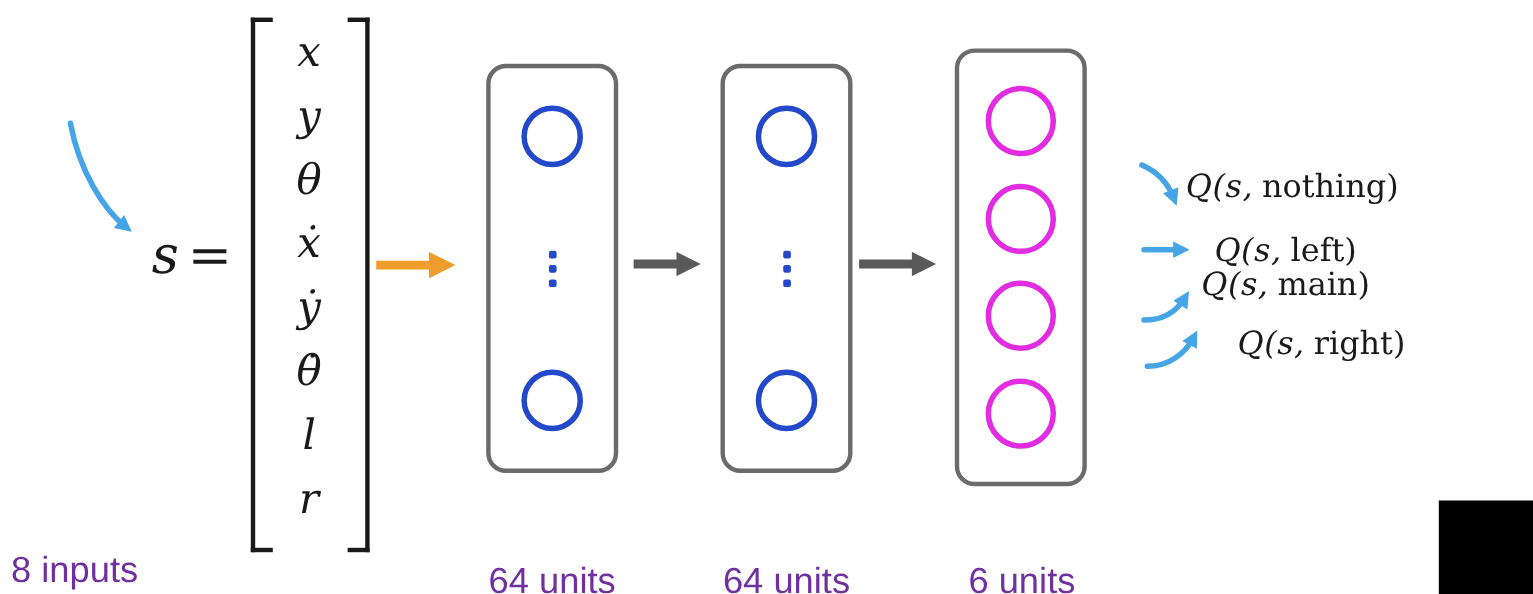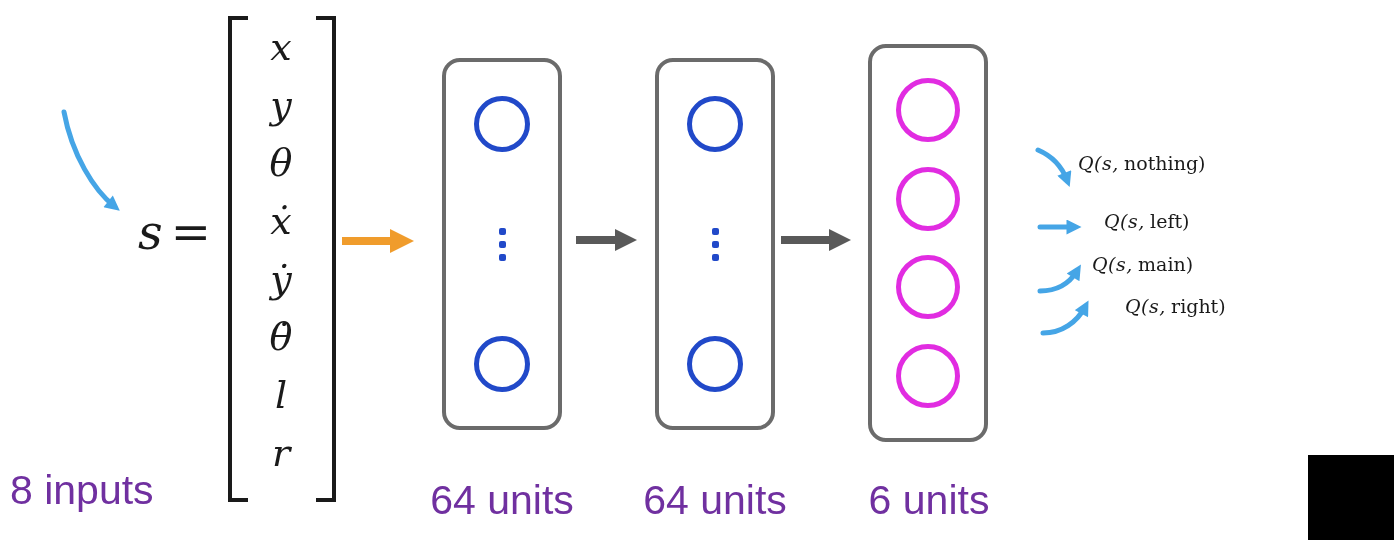--- a/index.html
+++ b/index.html
@@ -36,26 +36,26 @@
   .layer-box{border:4px solid var(--box_border);border-radius:18px;display:flex;flex-direction:column;align-items:center;box-sizing:border-box;background:#fff;}
   .layer-hidden{top:58px;width:120px;height:372px;justify-content:space-between;padding:34px 0;}
   .layer-output{left:868px;top:44px;width:120px;height:398px;justify-content:space-evenly;padding:6px 0;}
   .circle{border-radius:50%;box-sizing:border-box;background:#fff;}
   .circle.blue{width:56px;height:56px;border:5px solid var(--neuron_blue);}
   .circle.magenta{width:64px;height:64px;border:5px solid var(--neuron_magenta);}
   .vdots{display:flex;flex-direction:column;gap:6px;align-items:center;}
   .vdots i{display:block;width:7px;height:7px;border-radius:2px;background:var(--neuron_blue);}
 
   
-  .caption{font-size:41px;color:var(--accent_purple);line-height:1;white-space:nowrap;}
+  .caption{font-size:33px;color:var(--accent_purple);line-height:1;white-space:nowrap;margin-top:31px;}
   .units-label{top:480px;width:160px;text-align:center;}
   .inputs-label{left:10px;top:470px;}
 
   
-  .qrow{font-size:19px;line-height:1.2;white-space:nowrap;}
+  .qrow{font-size:29px;line-height:1.2;white-space:nowrap;}
   .qrow .math{letter-spacing:0.5px;}
 
   
   .black-block{left:1308px;top:455px;width:86px;height:85px;background:#000;}
 
   
   #arrow-layer{position:absolute;left:0;top:0;width:1394px;height:540px;pointer-events:none;}
   .stroke-orange{stroke:var(--arrow_orange);}
   .stroke-gray{stroke:var(--arrow_gray);}
   .stroke-blue{stroke:var(--arrow_blue);}
@@ -147,21 +147,21 @@
   <div class="abs caption units-label" style="left:422px;">64 units</div>
   <div class="abs caption units-label" style="left:635px;">64 units</div>
   <div class="abs caption units-label" style="left:849px;">6 units</div>
 
   <div class="abs qrow" style="left:1078px;top:152px;">
     <span class="math">Q(s,</span> <span class="roman">nothing)</span>
   </div>
   <div class="abs qrow" style="left:1104px;top:210px;text-align:right;">
     <span class="math">Q(s,</span> <span class="roman">left)</span>
   </div>
-  <div class="abs qrow" style="left:1092px;top:253px;">
+  <div class="abs qrow" style="left:1092px;top:241px;">
     <span class="math">Q(s,</span> <span class="roman">main)</span>
   </div>
   <div class="abs qrow" style="left:1092px;top:295px;margin-left:33px;">
     <span class="math">Q(s,</span> <span class="roman">right)</span>
   </div>
 
   <div class="abs black-block"></div>
 
 </div>
 

